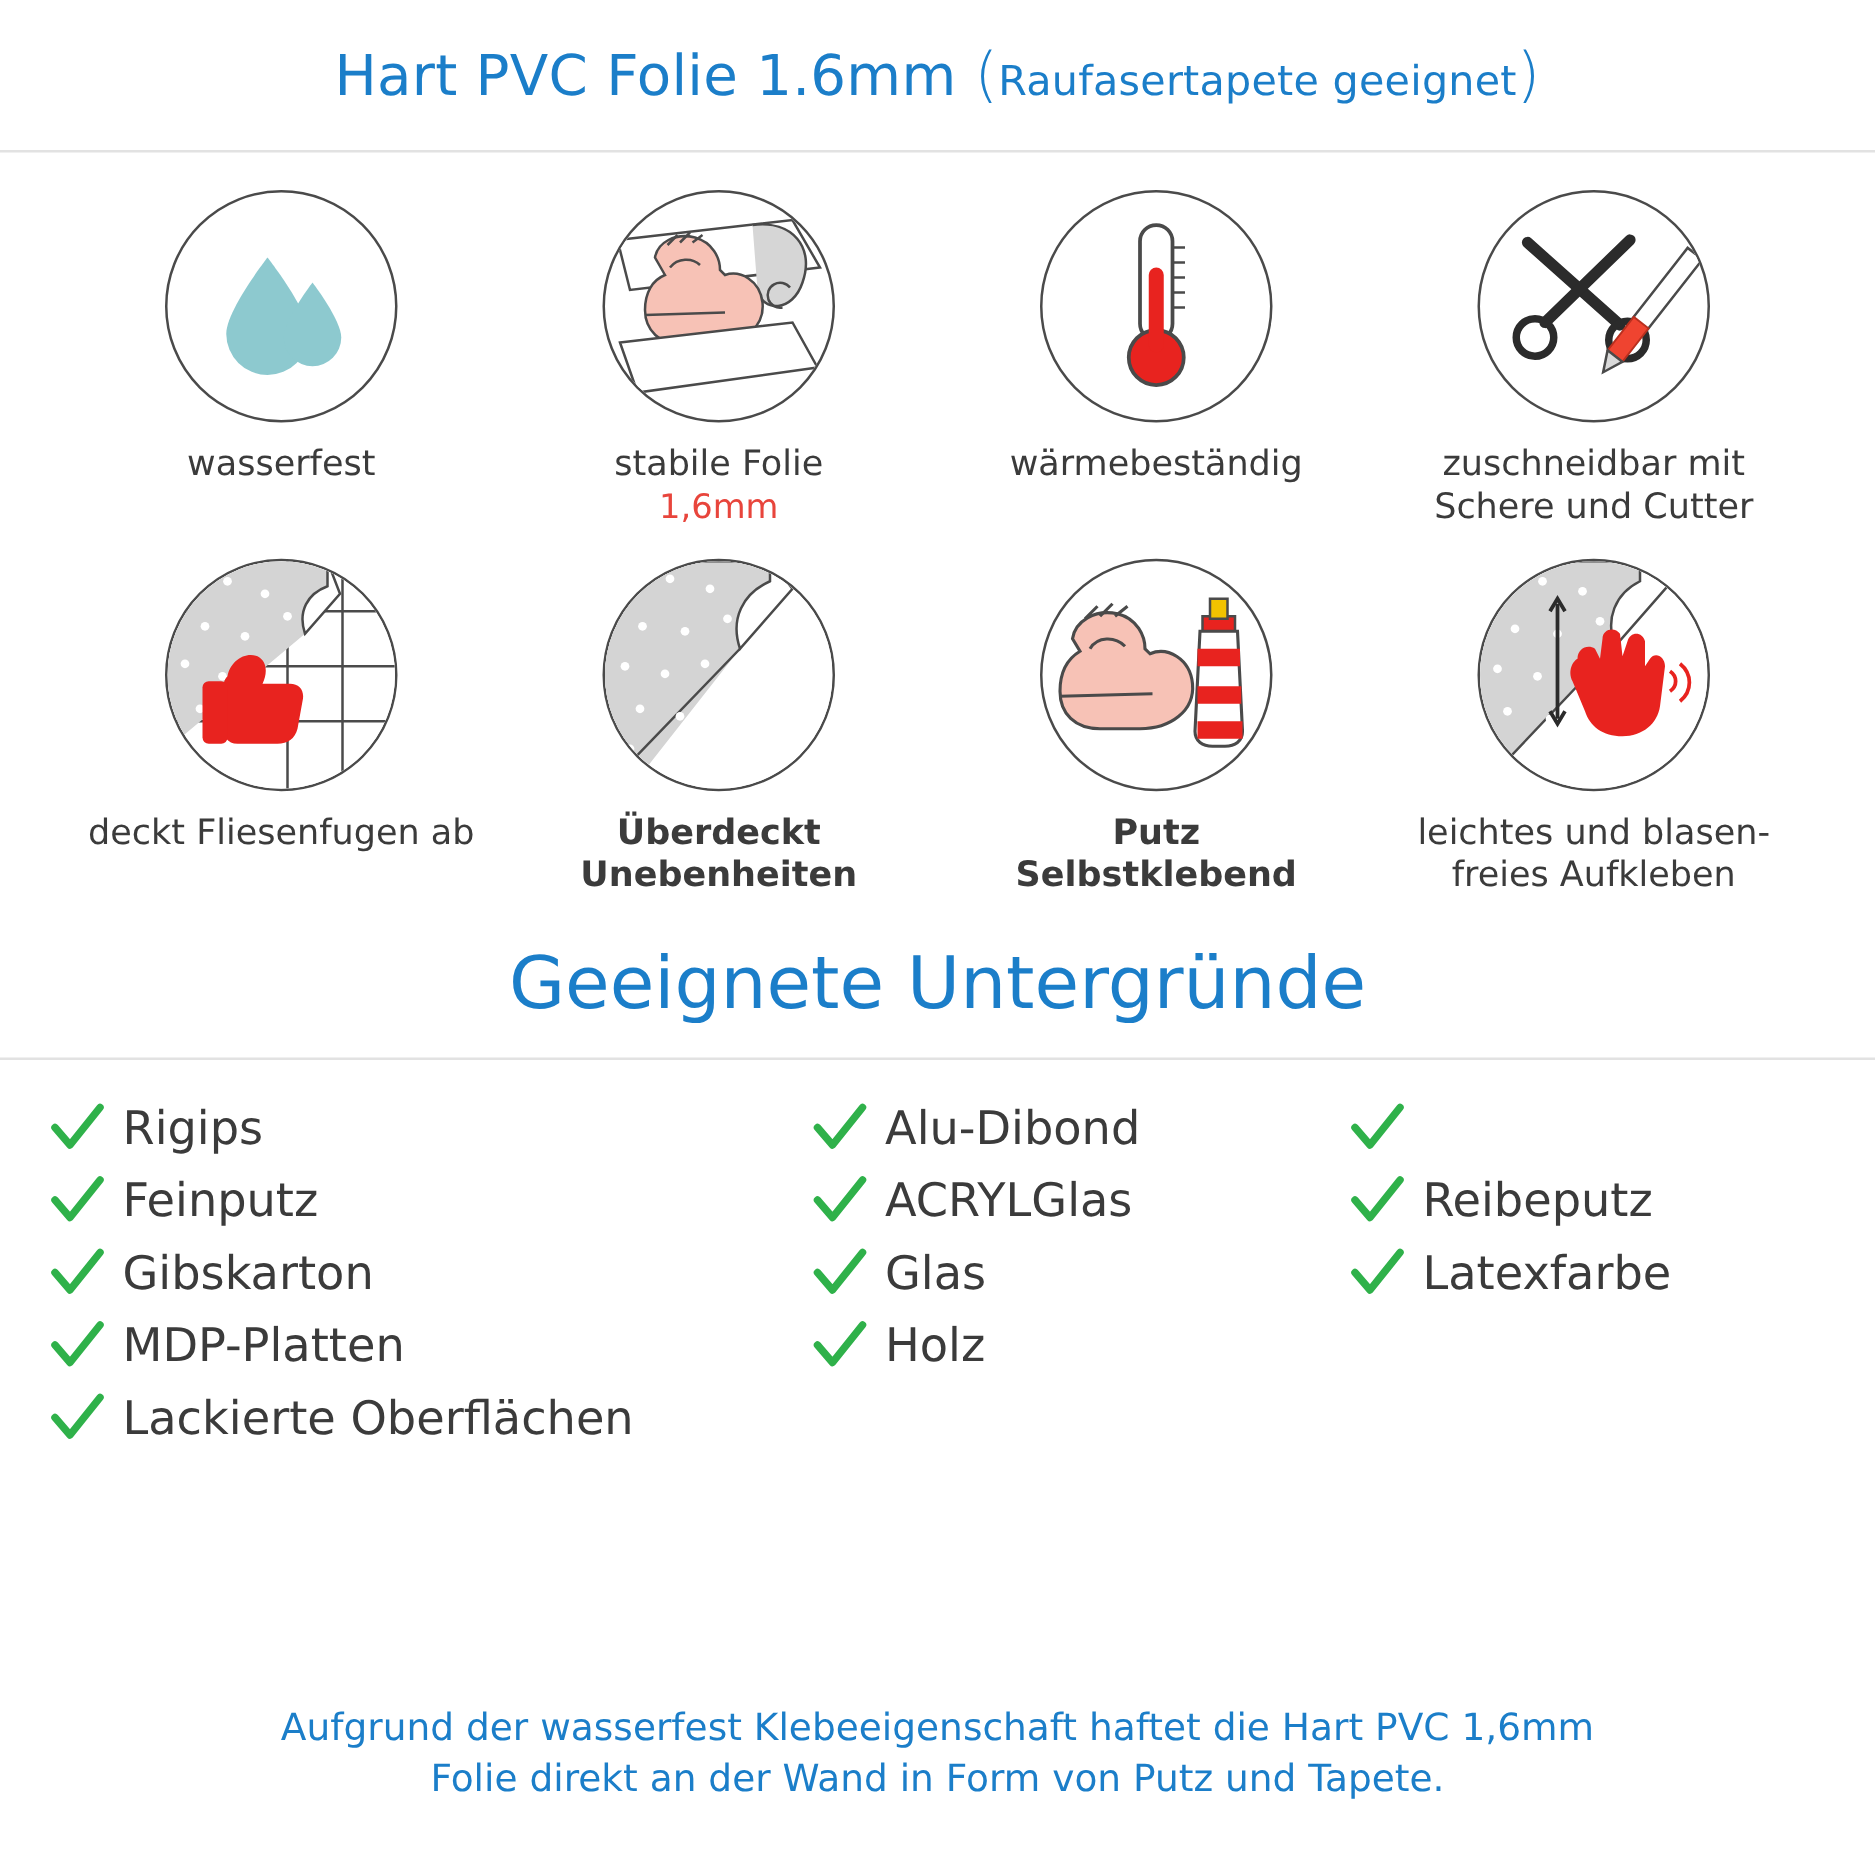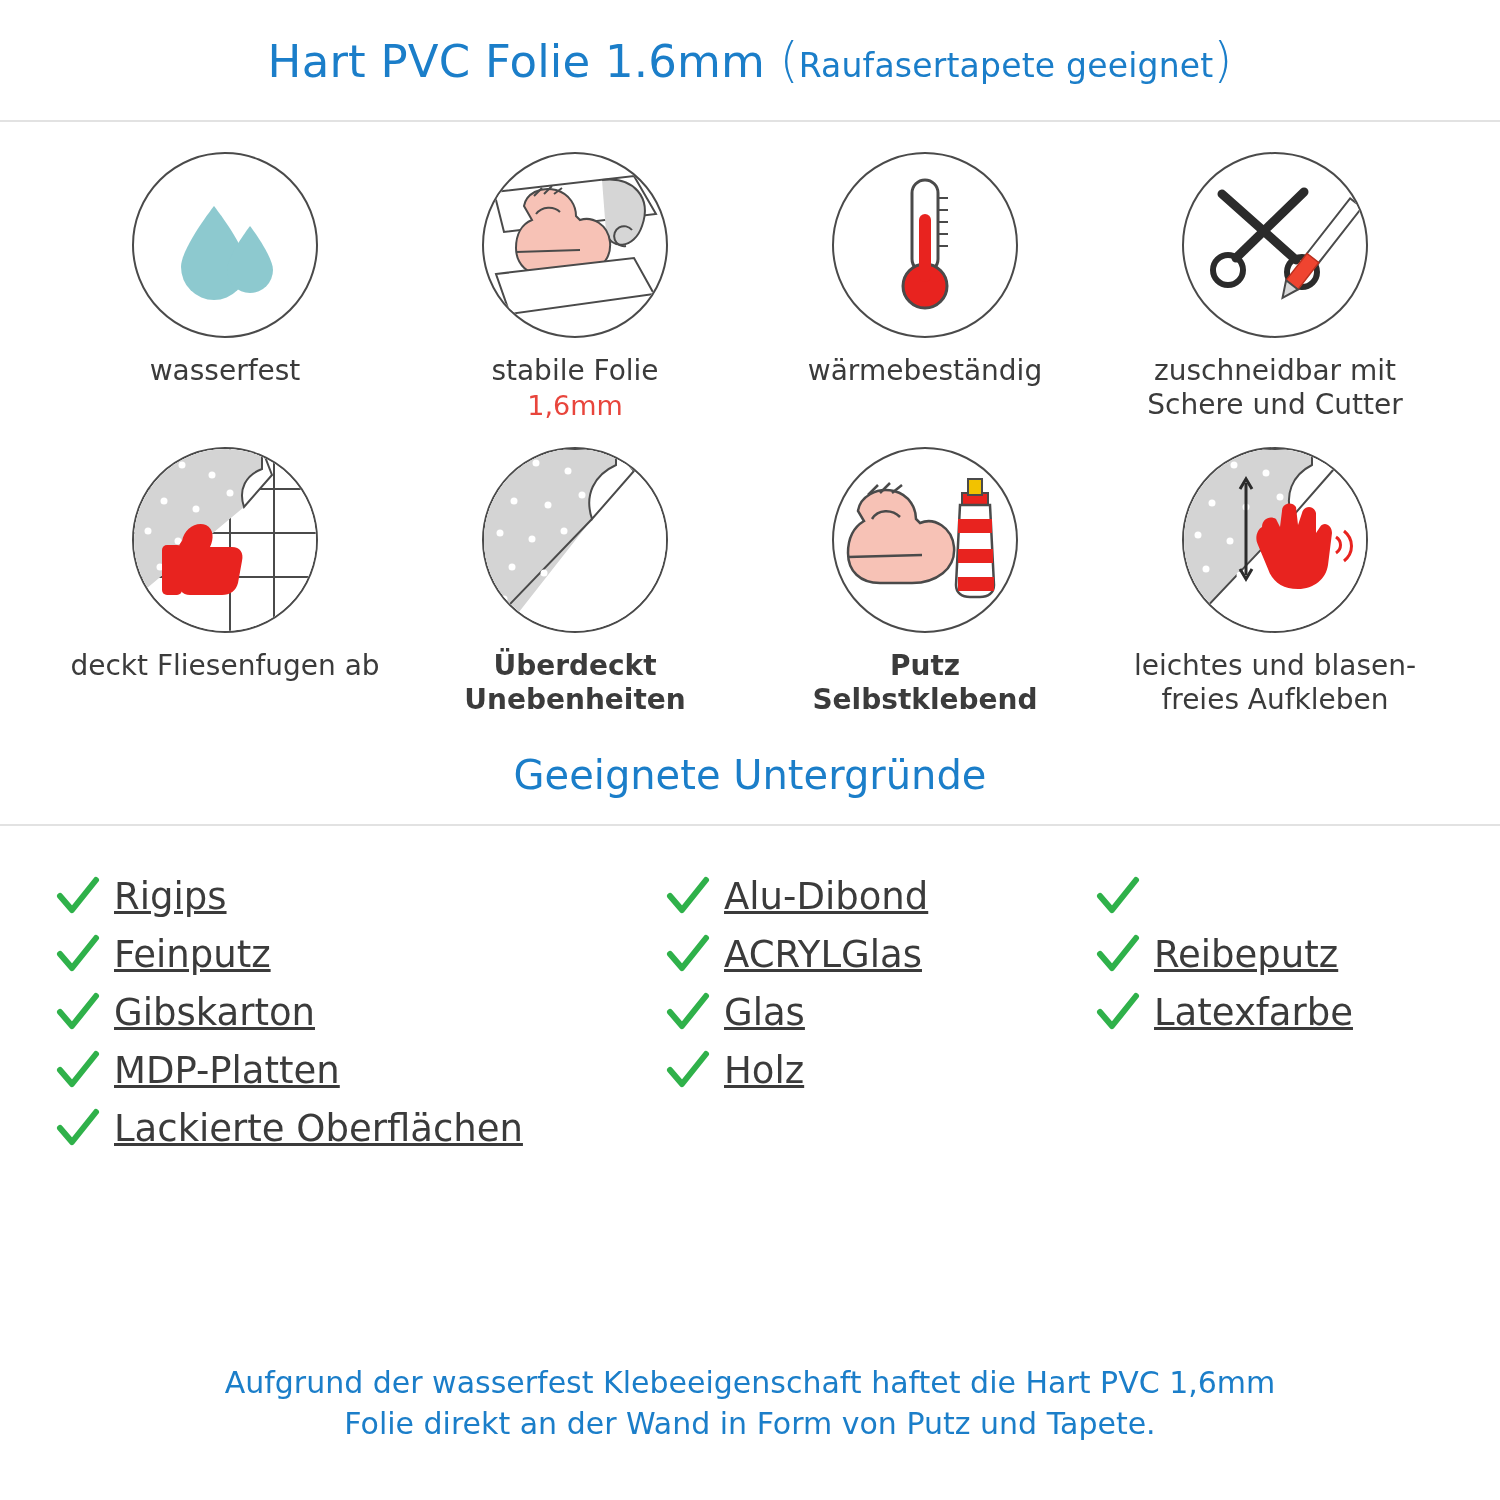--- a/index.html
+++ b/index.html
@@ -88,35 +88,34 @@
   }
 
   
   .section-title-wrap {
     margin-top: 34px;
     text-align: center;
     border-bottom: 2px solid #e2e2e2;
     padding-bottom: 26px;
   }
   .section-title {
-    font-size: 40px;
+    font-size: 58px;
     color: #1b7ec9;
   }
 
   
   .substrates {
     padding: 34px 40px 0 40px;
     display: grid;
     grid-template-columns: 610px 430px auto;
   }
   .col ul {
     list-style: none;
-    margin: 16px;
+    margin: 0;
     padding: 0;
-    text-decoration: underline;
   }
   .col li {
     display: flex;
     align-items: center;
     font-size: 37px;
     line-height: 1.0;
     margin-bottom: 16px;
     color: #3b3b3b;
     white-space: nowrap;
   }

